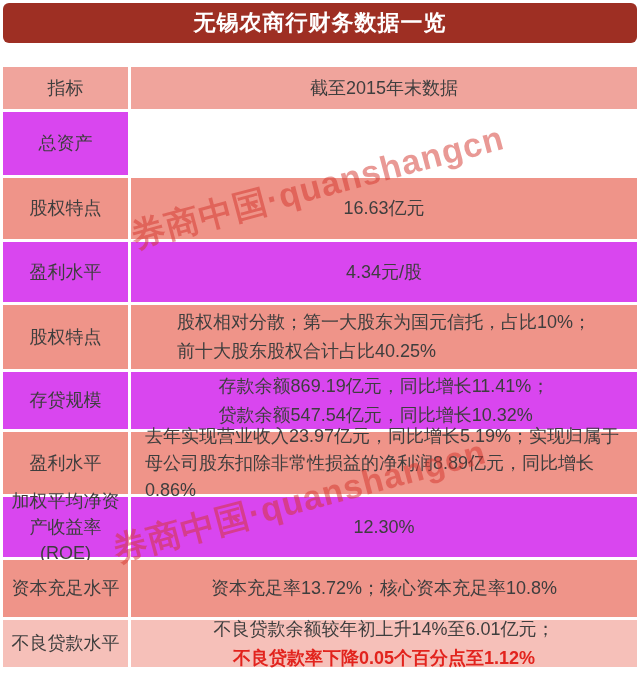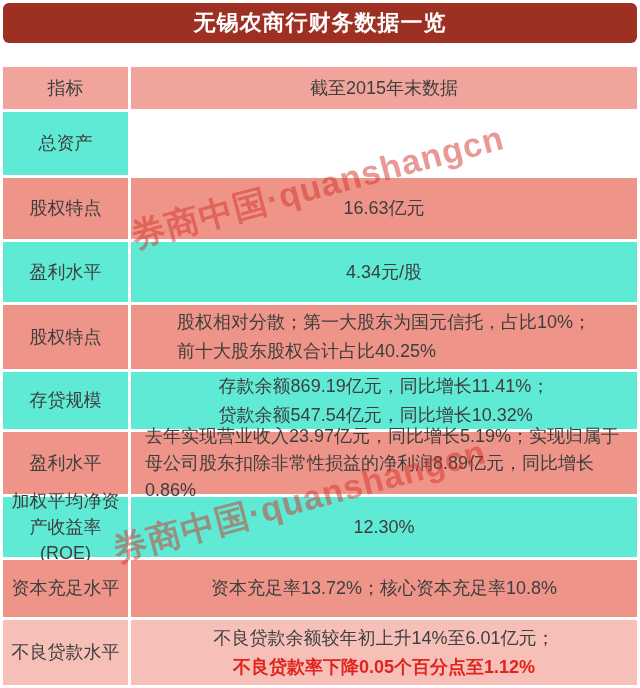--- a/index.html
+++ b/index.html
@@ -61,21 +61,21 @@
     align-items: center;
     justify-content: center;
     font-size: 18px;
     color: #3E3E3E;
     padding: 2px 14px;
     box-sizing: border-box;
     line-height: 1.6;
     white-space: pre-line;
   }
   .shade-medium { background: #F0A49C; margin-top: 20px; }
-  .shade-light  { background: #5eead4; }
+  .shade-light  { background: #d946ef; }
   .shade-dark   { background: #EF9489; }
   .shade-mlight { background: #F6C0B9; }
   .label-cell.shade-medium, .value-cell.shade-medium { background: #F0A49C; }
   .highlight-line {
     color: #E2231D;
     font-weight: bold;
     white-space: pre-line;
   }
   .watermark {
     position: absolute;
@@ -145,21 +145,21 @@
     <div class="row" style="height:60px">
       <div class="label-cell shade-light">加权平均净资产收益率(ROE)</div>
       <div class="value-cell shade-light">12.30%</div>
     </div>
 
     <div class="row" style="height:57px">
       <div class="label-cell shade-dark">资本充足水平</div>
       <div class="value-cell shade-dark">资本充足率13.72%；核心资本充足率10.8%</div>
     </div>
 
-    <div class="row" style="height:65px; margin-bottom:0">
+    <div class="row" style="height:47px; margin-bottom:0">
       <div class="label-cell shade-mlight">不良贷款水平</div>
       <div class="value-cell shade-mlight">
         <span>不良贷款余额较年初上升14%至6.01亿元；</span>
         <span class="highlight-line">不良贷款率下降0.05个百分点至1.12%</span>
       </div>
     </div>
 
   </div>
 </div>
 

